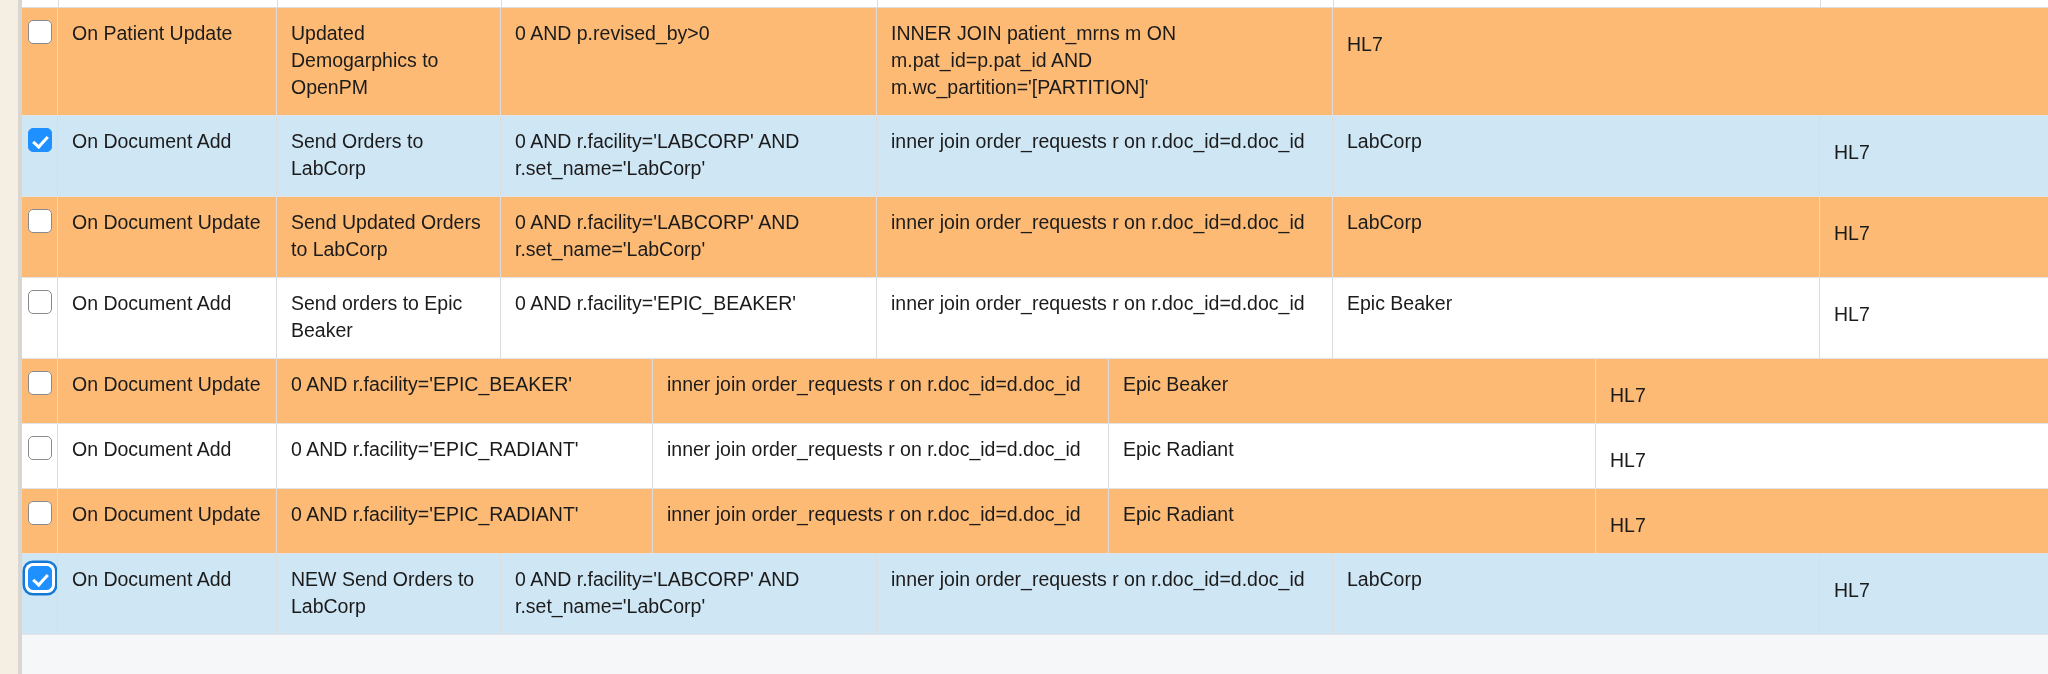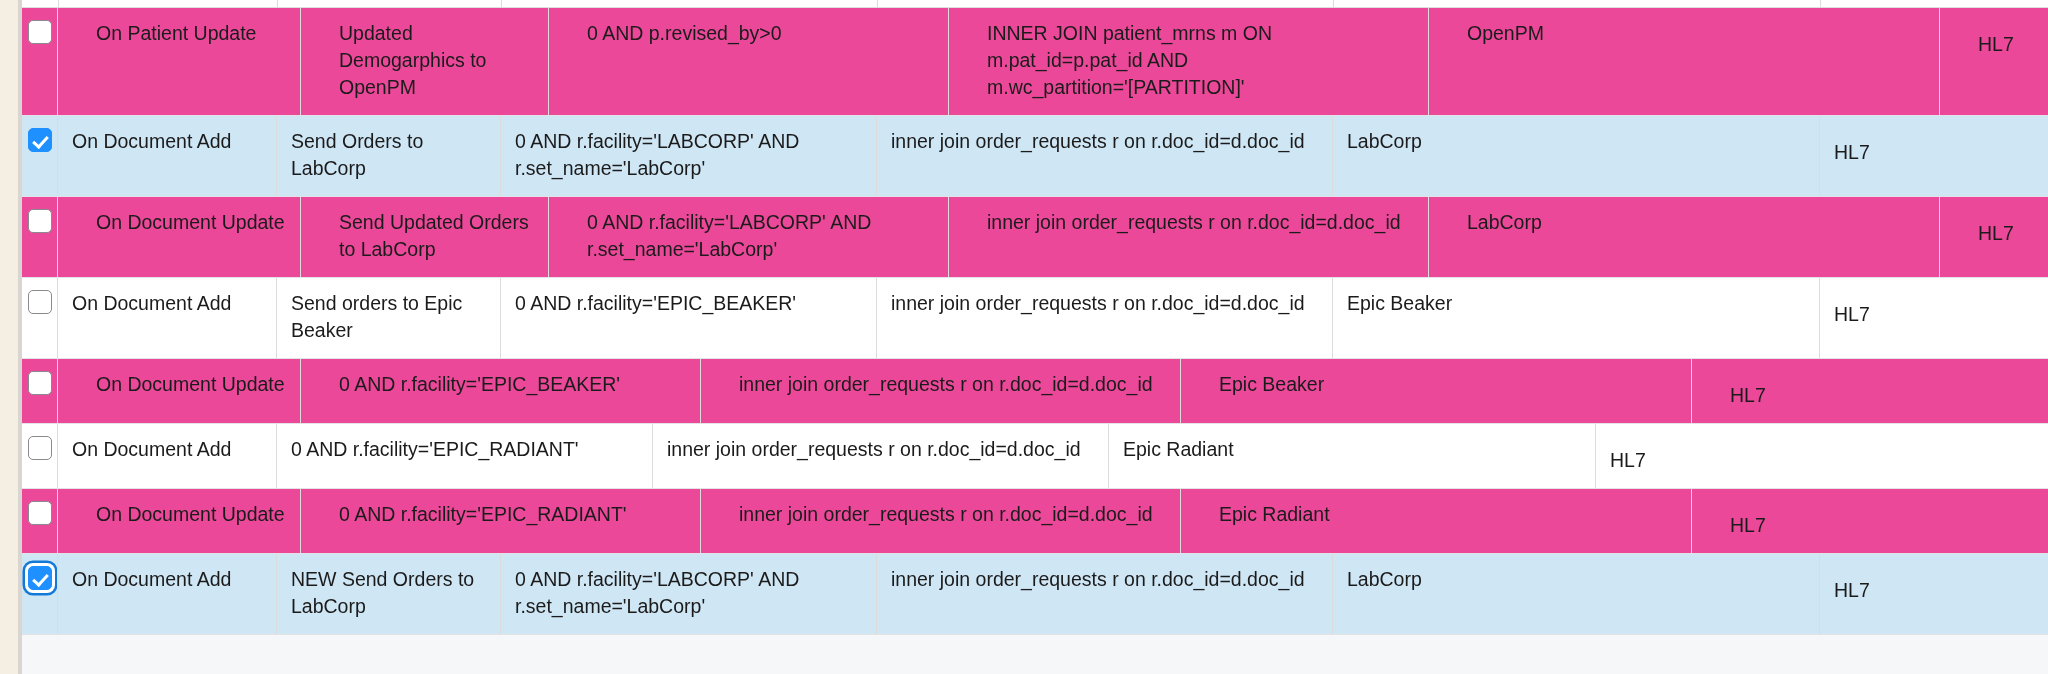--- a/index.html
+++ b/index.html
@@ -64,21 +64,21 @@
     background: #ffffff;
   }
 
   .row {
     position: relative;
     display: flex;
     align-items: stretch;
     border-bottom: 1px solid #e3e3e5;
     background: #ffffff;
   }
-  .row.odd  { background: #ec4899; gap: 24px; }
+  .row.odd  { background: #fdba74; }
   .row.even { background: #ffffff; }
   .row.selected { background: #cfe6f5; }
 
   .cell {
     position: relative;
     padding: 12px 14px 14px 14px;
     font-size: 19.5px;
     line-height: 27px;
     color: #1b1b1b;
     border-right: 1px solid #dcdcdd;
@@ -144,21 +144,20 @@
 
     <div class="grid" id="grid">
         <div class="row odd">
           <div class="cell c-check">
             <div class="cb"></div>
           </div>
           <div class="cell c-event">On Patient Update</div>
           <div class="cell c-name">Updated Demogarphics to OpenPM</div>
           <div class="cell c-cond">0 AND p.revised_by&gt;0</div>
           <div class="cell c-join">INNER JOIN patient_mrns m ON m.pat_id=p.pat_id AND m.wc_partition='[PARTITION]'</div>
-          <div class="cell c-vendor">OpenPM</div>
           <div class="cell c-fmt">HL7</div>
         </div>
         <div class="row even selected">
           <div class="cell c-check">
             <div class="cb checked"></div>
           </div>
           <div class="cell c-event">On Document Add</div>
           <div class="cell c-name">Send Orders to LabCorp</div>
           <div class="cell c-cond">0 AND r.facility='LABCORP' AND r.set_name='LabCorp'</div>
           <div class="cell c-join">inner join order_requests r on r.doc_id=d.doc_id</div>

